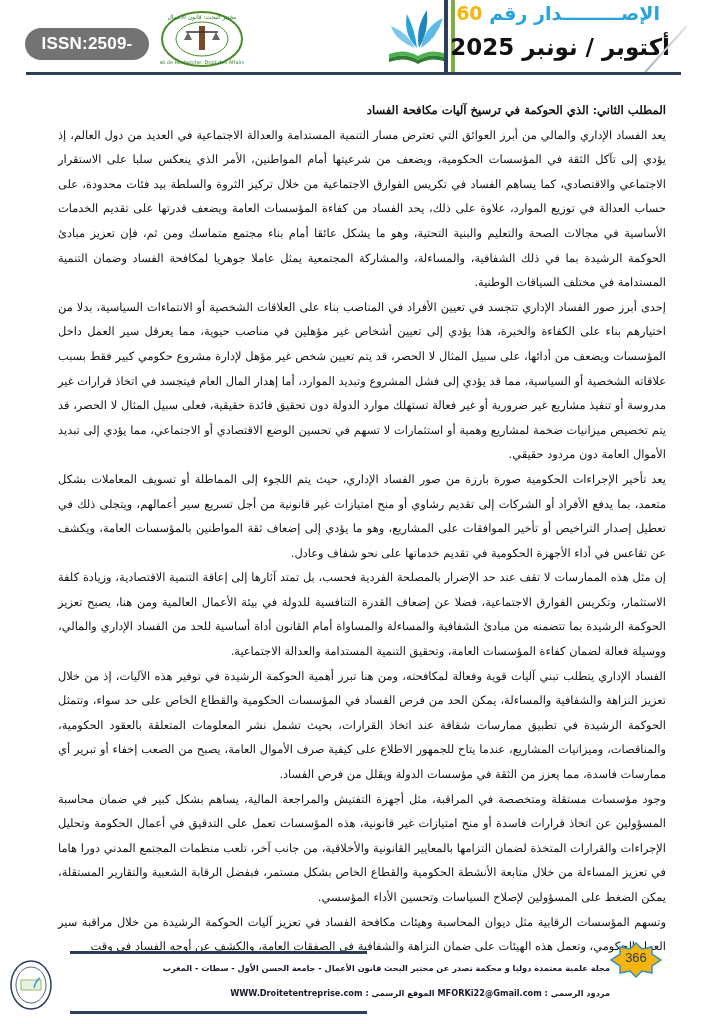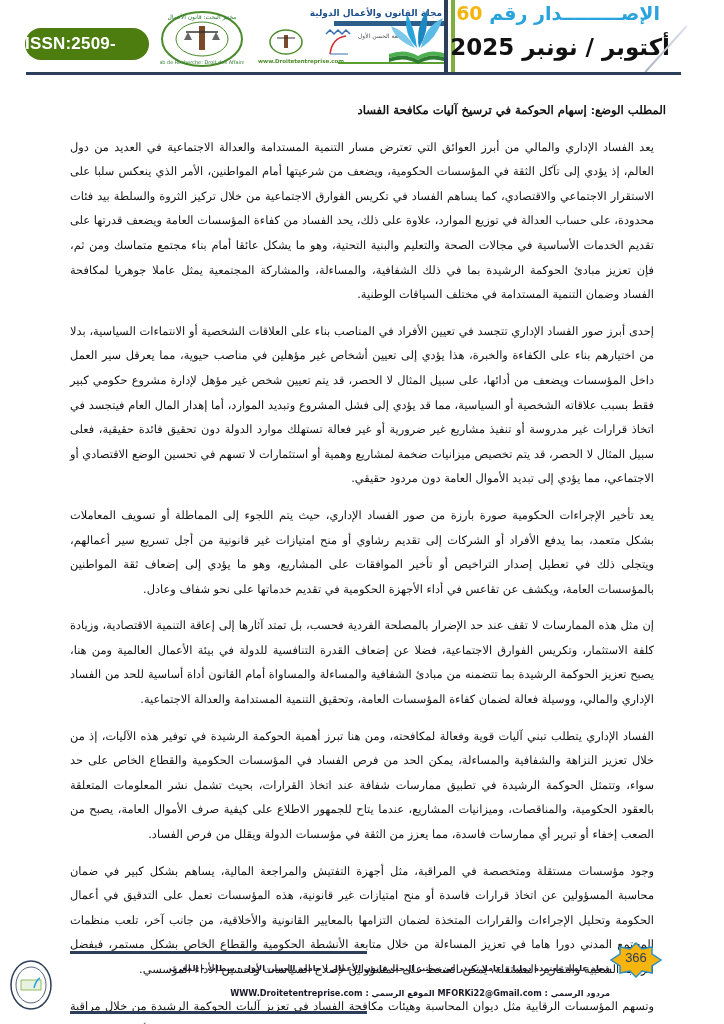--- a/index.html
+++ b/index.html
@@ -1,40 +1,40 @@
 <!DOCTYPE html>
 <html><head>
   <meta charset="utf-8">
   <style>
     html, body { margin: 0; padding: 0; background: #ffffff; }
     body { width: 724px; height: 1024px; position: relative; overflow: hidden; font-family: "DejaVu Serif", serif; color: #111; }
 
     
     .header { position: absolute; left: 0; top: 0; width: 724px; height: 72px; }
-    .issn { position: absolute; left: 25px; top: 28px; width: 124px; height: 32px; background: #4d7c0f; border-radius: 16px; color: #fff; font-family: "Liberation Sans", sans-serif; font-size: 17px; font-weight: bold; line-height: 32px; letter-spacing: 0.2px; }
+    .issn { position: absolute; left: 25px; top: 28px; width: 124px; height: 32px; background: #737373; border-radius: 16px; color: #fff; font-family: "Liberation Sans", sans-serif; font-size: 17px; font-weight: bold; line-height: 32px; text-align: center; letter-spacing: 0.2px; }
     .lab-logo { position: absolute; left: 160px; top: 10px; width: 84px; height: 58px; }
     .journal-banner { position: absolute; left: 258px; top: 8px; width: 190px; height: 60px; }
     .banner-title { position: absolute; right: 6px; top: 0; font-family: "DejaVu Sans", sans-serif; font-size: 9px; font-weight: bold; color: #1d4f8b; direction: rtl; white-space: nowrap; }
     .banner-strip { position: absolute; right: 4px; top: 13px; width: 110px; height: 5px; background: #2e5d8a; }
     .banner-url { position: absolute; left: 0; top: 50px; font-family: "DejaVu Sans", sans-serif; font-size: 5.5px; color: #4a8b2a; font-weight: bold; }
     .banner-greenline { position: absolute; left: 80px; top: 54px; width: 110px; height: 2px; background: #5aa030; }
     .book-logo { position: absolute; left: 385px; top: 4px; width: 66px; height: 64px; }
     .vbar { position: absolute; top: 0; width: 4px; height: 72px; }
     .vbar.navy { left: 444px; background: #2c3e5a; }
     .vbar.green { left: 451px; background: #7fae3f; }
     .issue-wrap { position: absolute; left: 460px; top: 2px; width: 200px; height: 30px; direction: rtl; text-align: right; font-family: "DejaVu Sans", sans-serif; font-size: 19px; font-weight: bold; color: #29a3dc; white-space: nowrap; }
     .issue-num { color: #f6b50e; }
     .date-wrap { position: absolute; left: 460px; top: 34px; width: 210px; direction: rtl; text-align: right; font-family: "DejaVu Sans", sans-serif; font-size: 23px; font-weight: bold; color: #111; white-space: nowrap; }
     .diag { position: absolute; left: 665px; top: 18px; width: 2px; height: 62px; background: linear-gradient(#dfe4ea, #aab4c0); transform: rotate(42deg); }
     .header-rule { position: absolute; left: 26px; top: 72px; width: 655px; height: 3px; background: #2c3e5a; }
 
     
     .content { position: absolute; left: 58px; top: 98px; width: 608px; direction: rtl; text-align: justify; font-family: "DejaVu Serif", serif; font-size: 11.4px; line-height: 24.6px; }
     .section-title { font-weight: bold; font-size: 11.6px; margin: 0; }
-    .para { margin: 12px; text-align: justify; text-align-last: right; }
+    .para { margin: 0; text-align: justify; text-align-last: right; }
 
     
     .footer-seal { position: absolute; left: 10px; top: 960px; width: 42px; height: 50px; }
     .footer-rule { position: absolute; left: 70px; width: 297px; height: 3px; background: #2c3e5a; }
     .footer-rule.top { top: 951px; }
     .footer-rule.bottom { top: 1011px; }
     .footer-line1 { position: absolute; left: 70px; top: 963px; width: 540px; direction: rtl; text-align: right; font-family: "DejaVu Sans", sans-serif; font-size: 8.2px; font-weight: bold; color: #1a1a2a; white-space: nowrap; }
     .footer-line2 { position: absolute; left: 70px; top: 988px; width: 540px; direction: rtl; text-align: right; font-family: "DejaVu Sans", sans-serif; font-size: 8.2px; font-weight: bold; color: #1a1a2a; white-space: nowrap; }
     .page-badge { position: absolute; left: 610px; top: 942px; width: 52px; height: 36px; }
     .page-num { position: absolute; left: 610px; top: 950px; width: 52px; text-align: center; font-family: "Liberation Sans", sans-serif; font-size: 13px; font-weight: normal; color: #2c3e5a; }
@@ -49,37 +49,20 @@
     <ellipse cx="42" cy="29" rx="40" ry="27" fill="#fff" stroke="#4a8b2a" stroke-width="2"></ellipse>
     <ellipse cx="42" cy="29" rx="26" ry="17" fill="#fff" stroke="#4a8b2a" stroke-width="1"></ellipse>
     <rect x="39" y="16" width="6" height="24" fill="#7a4a2a"></rect>
     <line x1="26" y1="22" x2="58" y2="22" stroke="#333" stroke-width="1.5"></line>
     <path d="M24 30 L28 22 L32 30 Z" fill="#666"></path>
     <path d="M52 30 L56 22 L60 30 Z" fill="#666"></path>
     <text x="42" y="9" font-size="6" text-anchor="middle" fill="#2e7d32" font-family="DejaVu Sans, sans-serif">مختبر البحث: قانون الأعمال</text>
     <text x="42" y="54" font-size="5" text-anchor="middle" fill="#2e7d32" font-family="DejaVu Sans, sans-serif">Lab de Recherche: Droit des Affaires</text>
   </svg>
 
-  <div class="journal-banner">
-    <div class="banner-title">مجلة القانون والأعمال الدولية</div>
-    <div class="banner-strip"></div>
-    <svg style="position:absolute;left:10px;top:20px;width:36px;height:28px;" viewBox="0 0 36 28">
-      <ellipse cx="18" cy="14" rx="16" ry="12" fill="#fff" stroke="#4a8b2a" stroke-width="1.5"></ellipse>
-      <rect x="16" y="7" width="4" height="13" fill="#7a4a2a"></rect>
-      <line x1="9" y1="10" x2="27" y2="10" stroke="#333" stroke-width="1"></line>
-    </svg>
-    <svg style="position:absolute;left:66px;top:20px;width:30px;height:28px;" viewBox="0 0 30 28">
-      <path d="M2 6 L6 2 L10 6 L14 2 L18 6 L22 2 L26 6" fill="none" stroke="#3a6fb0" stroke-width="1.5"></path>
-      <path d="M6 26 Q8 10 22 8" fill="none" stroke="#d32f2f" stroke-width="1.5"></path>
-      <line x1="6" y1="26" x2="24" y2="26" stroke="#3a6fb0" stroke-width="1"></line>
-    </svg>
-    <div style="position:absolute;left:100px;top:24px;font-size:6px;color:#555;font-family:'DejaVu Sans',sans-serif;direction:rtl;">جامعة الحسن الأول</div>
-    <div class="banner-url">www.Droitetentreprise.com</div>
-    <div class="banner-greenline"></div>
-  </div>
 
   <svg class="book-logo" viewBox="0 0 66 64">
     <path d="M32 44 Q18 30 22 10 Q30 26 32 44 Z" fill="#29a3dc"></path>
     <path d="M34 44 Q30 24 42 6 Q44 28 34 44 Z" fill="#1f87c0"></path>
     <path d="M36 44 Q40 22 58 14 Q52 34 36 44 Z" fill="#5bbbe6"></path>
     <path d="M30 44 Q10 36 6 22 Q22 28 30 44 Z" fill="#7cc8ea"></path>
     <path d="M4 50 Q20 44 33 52 Q46 44 62 50 L62 54 Q46 48 33 56 Q20 48 4 54 Z" fill="#4caf50"></path>
     <path d="M4 54 Q20 48 33 56 Q46 48 62 54 L62 58 Q46 52 33 60 Q20 52 4 58 Z" fill="#2e7d32"></path>
   </svg>
 
@@ -89,37 +72,37 @@
   <div class="issue-wrap">
     <span>الإصـــــــــدار رقم</span>
     <span class="issue-num">60</span>
   </div>
   <div class="date-wrap">أكتوبر / نونبر 2025</div>
   <div class="diag"></div>
 </div>
 <div class="header-rule"></div>
 
 <div class="content">
-  <p class="section-title">المطلب الوضع: إسهام الحوكمة في ترسيخ آليات مكافحة الفساد</p>
+  <p class="section-title">المطلب الثاني: الذي الحوكمة في ترسيخ آليات مكافحة الفساد</p>
   <p class="para">يعد الفساد الإداري والمالي من أبرز العوائق التي تعترض مسار التنمية المستدامة والعدالة الاجتماعية في العديد من دول العالم، إذ يؤدي إلى تآكل الثقة في المؤسسات الحكومية، ويضعف من شرعيتها أمام المواطنين، الأمر الذي ينعكس سلبا على الاستقرار الاجتماعي والاقتصادي، كما يساهم الفساد في تكريس الفوارق الاجتماعية من خلال تركيز الثروة والسلطة بيد فئات محدودة، على حساب العدالة في توزيع الموارد، علاوة على ذلك، يحد الفساد من كفاءة المؤسسات العامة ويضعف قدرتها على تقديم الخدمات الأساسية في مجالات الصحة والتعليم والبنية التحتية، وهو ما يشكل عائقا أمام بناء مجتمع متماسك ومن ثم، فإن تعزيز مبادئ الحوكمة الرشيدة  بما في ذلك الشفافية، والمساءلة، والمشاركة المجتمعية  يمثل عاملا جوهريا لمكافحة الفساد وضمان التنمية المستدامة في مختلف السياقات الوطنية.</p>
   <p class="para">إحدى أبرز صور الفساد الإداري تتجسد في تعيين الأفراد في المناصب بناء على العلاقات الشخصية أو الانتماءات السياسية، بدلا من اختيارهم بناء على الكفاءة والخبرة، هذا يؤدي إلى تعيين أشخاص غير مؤهلين في مناصب حيوية، مما يعرقل سير العمل داخل المؤسسات ويضعف من أدائها، على سبيل المثال لا الحصر، قد يتم تعيين شخص غير مؤهل لإدارة مشروع حكومي كبير فقط بسبب علاقاته الشخصية أو السياسية، مما قد يؤدي إلى فشل المشروع وتبديد الموارد، أما إهدار المال العام فيتجسد في اتخاذ قرارات غير مدروسة أو تنفيذ مشاريع غير ضرورية أو غير فعالة تستهلك موارد الدولة دون تحقيق فائدة حقيقية، فعلى سبيل المثال لا الحصر، قد يتم تخصيص ميزانيات ضخمة لمشاريع وهمية أو استثمارات لا تسهم في تحسين الوضع الاقتصادي أو الاجتماعي، مما يؤدي إلى تبديد الأموال العامة دون مردود حقيقي.</p>
   <p class="para">يعد تأخير الإجراءات الحكومية صورة بارزة من صور الفساد الإداري، حيث يتم اللجوء إلى المماطلة أو تسويف المعاملات بشكل متعمد، بما يدفع الأفراد أو الشركات إلى تقديم رشاوي أو منح امتيازات غير قانونية من أجل تسريع سير أعمالهم، ويتجلى ذلك في تعطيل إصدار التراخيص أو تأخير الموافقات على المشاريع، وهو ما يؤدي إلى إضعاف ثقة المواطنين بالمؤسسات العامة، ويكشف عن تقاعس في أداء الأجهزة الحكومية في تقديم خدماتها على نحو شفاف وعادل.</p>
   <p class="para">إن مثل هذه الممارسات لا تقف عند حد الإضرار بالمصلحة الفردية فحسب، بل تمتد آثارها إلى إعاقة التنمية الاقتصادية، وزيادة كلفة الاستثمار، وتكريس الفوارق الاجتماعية، فضلا عن إضعاف القدرة التنافسية للدولة في بيئة الأعمال العالمية ومن هنا، يصبح تعزيز الحوكمة الرشيدة بما تتضمنه من مبادئ الشفافية والمساءلة والمساواة أمام القانون أداة أساسية للحد من الفساد الإداري والمالي، ووسيلة فعالة لضمان كفاءة المؤسسات العامة، وتحقيق التنمية المستدامة والعدالة الاجتماعية.</p>
   <p class="para">الفساد الإداري يتطلب تبني آليات قوية وفعالة لمكافحته، ومن هنا تبرز أهمية الحوكمة الرشيدة في توفير هذه الآليات، إذ من خلال تعزيز النزاهة والشفافية والمساءلة، يمكن الحد من فرص الفساد في المؤسسات الحكومية والقطاع الخاص على حد سواء، وتتمثل الحوكمة الرشيدة في تطبيق ممارسات شفافة عند اتخاذ القرارات، بحيث تشمل نشر المعلومات المتعلقة بالعقود الحكومية، والمناقصات، وميزانيات المشاريع، عندما يتاح للجمهور الاطلاع على كيفية صرف الأموال العامة، يصبح من الصعب إخفاء أو تبرير أي ممارسات فاسدة، مما يعزز من الثقة في مؤسسات الدولة ويقلل من فرص الفساد.</p>
   <p class="para">وجود مؤسسات مستقلة ومتخصصة في المراقبة، مثل أجهزة التفتيش والمراجعة المالية، يساهم بشكل كبير في ضمان محاسبة المسؤولين عن اتخاذ قرارات فاسدة أو منح امتيازات غير قانونية، هذه المؤسسات تعمل على التدقيق في أعمال الحكومة وتحليل الإجراءات والقرارات المتخذة لضمان التزامها بالمعايير القانونية والأخلاقية، من جانب آخر، تلعب منظمات المجتمع المدني دورا هاما في تعزيز المساءلة من خلال متابعة الأنشطة الحكومية والقطاع الخاص بشكل مستمر، فبفضل الرقابة الشعبية والتقارير المستقلة، يمكن الضغط على المسؤولين لإصلاح السياسات وتحسين الأداء المؤسسي.</p>
   <p class="para">وتسهم المؤسسات الرقابية مثل ديوان المحاسبة وهيئات مكافحة الفساد في تعزيز آليات الحوكمة الرشيدة من خلال مراقبة سير العمل الحكومي، وتعمل هذه الهيئات على ضمان النزاهة والشفافية في الصفقات العامة، والكشف عن أوجه الفساد في وقت</p>
 </div>
 
 <svg class="footer-seal" viewBox="0 0 42 50">
   <ellipse cx="21" cy="25" rx="20" ry="24" fill="#fff" stroke="#2c3e5a" stroke-width="1.5"></ellipse>
   <ellipse cx="21" cy="25" rx="15" ry="18" fill="#fff" stroke="#2c3e5a" stroke-width="0.8"></ellipse>
   <rect x="11" y="20" width="20" height="10" fill="#e8f2e0" stroke="#7fae3f" stroke-width="0.8"></rect>
   <path d="M24 28 Q26 20 30 18" fill="none" stroke="#29a3dc" stroke-width="1.5"></path>
 </svg>
 <div class="footer-rule top"></div>
-<div class="footer-line1">مجلة علمية معتمدة  دوليا و عاملا تصدر عن مختبر البحث قانون الأعمال - جامعة الحسن الأول - سطات - المغرب</div>
+<div class="footer-line1">مجلة علمية معتمدة  دوليا و محكمة تصدر عن مختبر البحث قانون الأعمال - جامعة الحسن الأول - سطات - المغرب</div>
 <div class="footer-line2">مردود الرسمي :  MFORKi22@Gmail.com  الموقع الرسمي : WWW.Droitetentreprise.com</div>
 <div class="footer-rule bottom"></div>
 
 <svg class="page-badge" viewBox="0 0 52 36">
   <polygon points="26,1 32,7 42,5 42,12 51,18 42,24 42,31 32,29 26,35 20,29 10,31 10,24 1,18 10,12 10,5 20,7" fill="#f6b50e" stroke="#2b8fc8" stroke-width="1.5"></polygon>
 </svg>
 <div class="page-num">366</div>
 
 </body></html>

